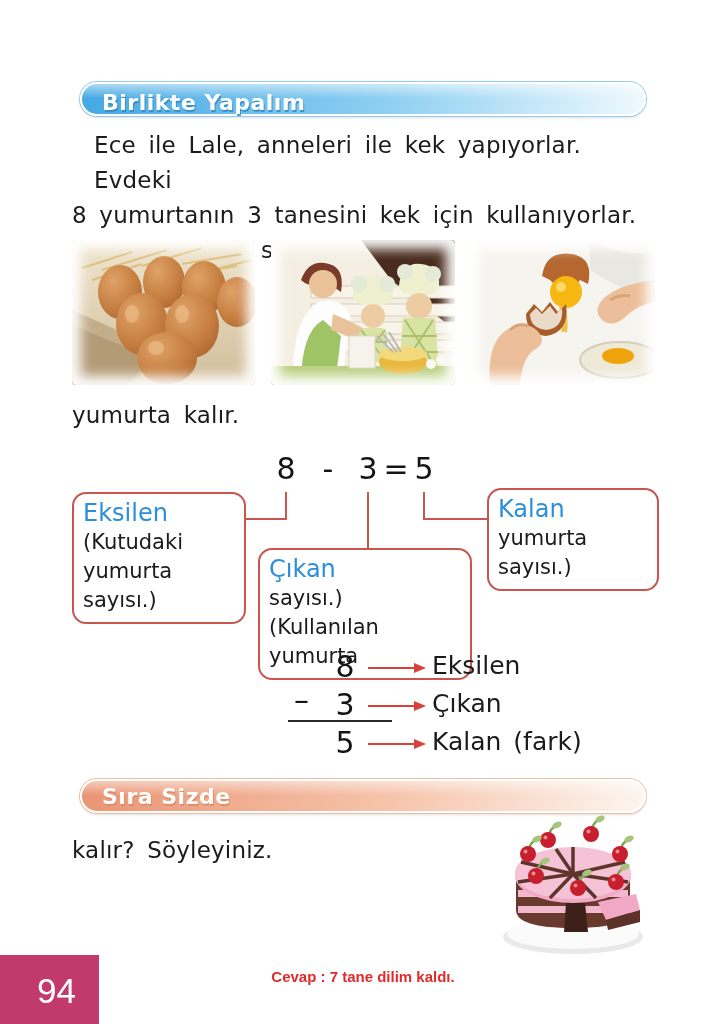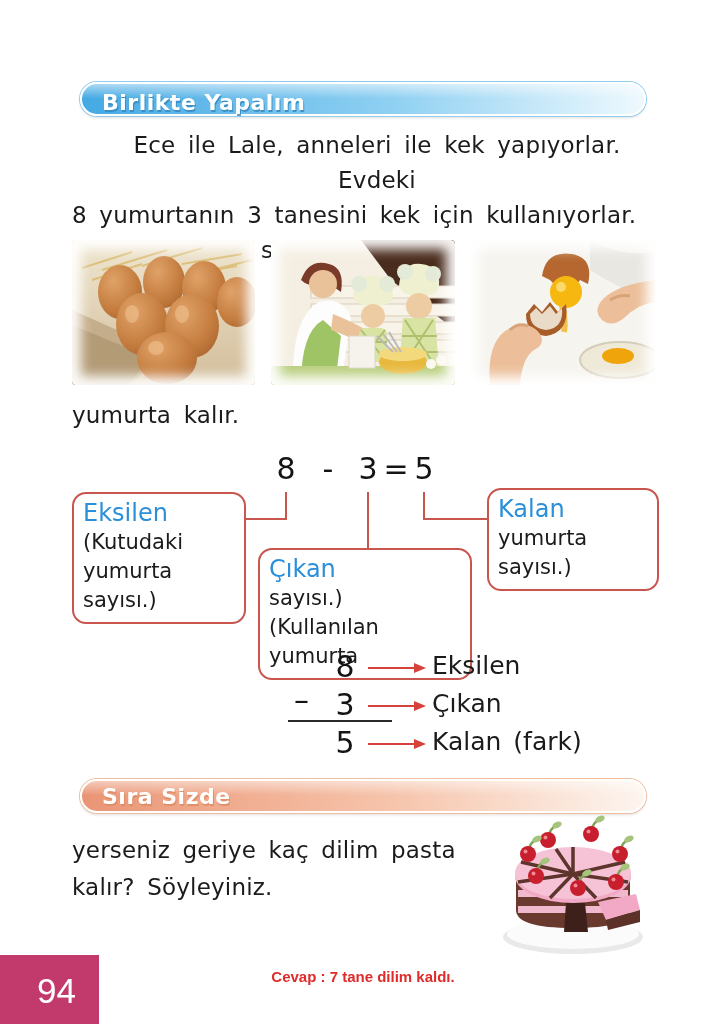--- a/index.html
+++ b/index.html
@@ -26,21 +26,21 @@
     box-shadow:0 0 0 1px #f0bd9e,0 2px 3px rgba(0,0,0,.12);
   }
   .banner-title{
     font-size:22px;font-weight:bold;color:#ffffff;letter-spacing:.5px;
   }
   .banner-blue .banner-title{text-shadow:1px 2px 0 rgba(53,138,190,.85);margin-top:6px;}
   .banner-orange .banner-title{text-shadow:1px 2px 0 rgba(220,140,100,.85);}
   
   .hand{font-size:23px;line-height:35px;word-spacing:5px;letter-spacing:.2px;color:#1b1b1b;}
   .para{position:absolute;left:72px;width:588px;}
-  .para .indent{padding-left:22px;text-align:center;}
+  .para .indent{padding-left:22px;}
   
   .photo{position:absolute;top:240px;height:145px;border-radius:4px;overflow:hidden;}
   .photo::after{content:"";position:absolute;inset:0;box-shadow:inset 0 0 12px 9px rgba(255,255,255,.95);border-radius:4px;}
   
   .eq-item{position:absolute;width:28px;text-align:center;font-size:30px;line-height:34px;color:#141414;}
   
   .conn{position:absolute;background:#c8564e;}
   
   .callout{
     position:absolute;border:2px solid #c8564e;border-radius:14px;background:#ffffff;
@@ -235,21 +235,20 @@
         <polygon points="46,1 58,6 46,11" fill="#d6423a"></polygon>
     </svg>
     <span class="col-label" style="left:432px;top:726px;">Kalan (fark)</span>
   </div>
 
   <div class="banner banner-orange">
     <span class="banner-title">Sıra Sizde</span>
   </div>
 
   <div class="para hand" style="top:832px;width:420px;line-height:37px;">
-    <div>yerseniz geriye kaç dilim pasta</div>
     <div>kalır? Söyleyiniz.</div>
   </div>
 
   <div style="position:absolute;left:498px;top:810px;">
     <svg width="150" height="148" viewBox="0 0 150 148">
       <ellipse cx="75" cy="127" rx="70" ry="17" fill="#e9e9e9"></ellipse>
       <ellipse cx="75" cy="124" rx="66" ry="15" fill="#fbfbfb"></ellipse>
 
       <path d="M18 68 Q18 96 18 100 Q18 118 75 118 Q132 118 132 100 L132 68 Z" fill="#6a392e"></path>
       <rect x="20" y="80" width="110" height="7" fill="#f0b9ce"></rect>

